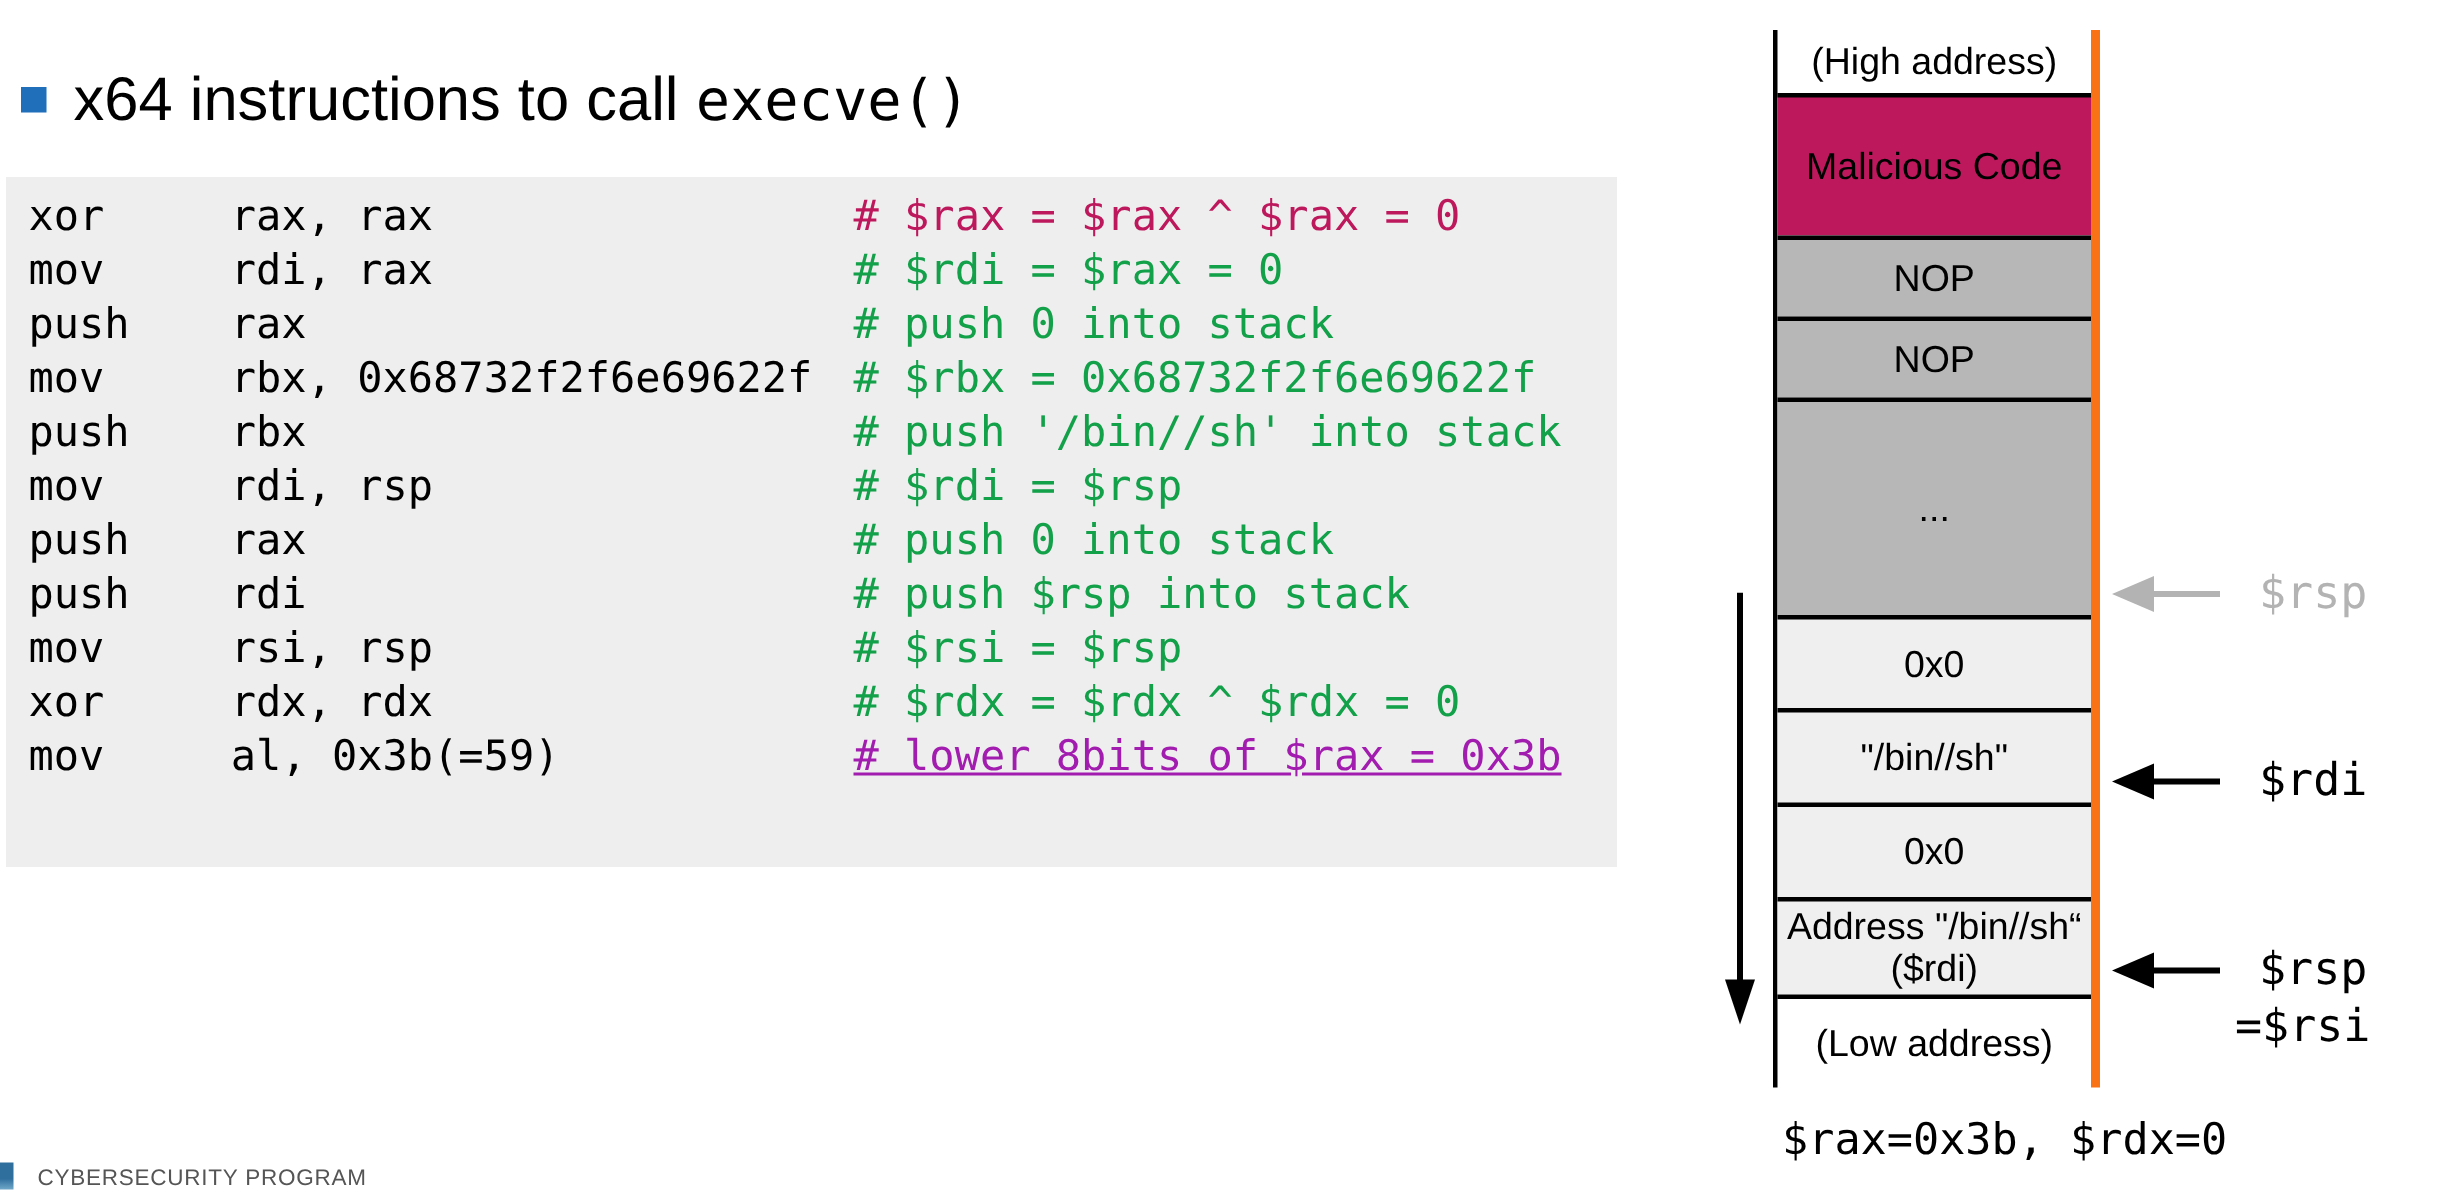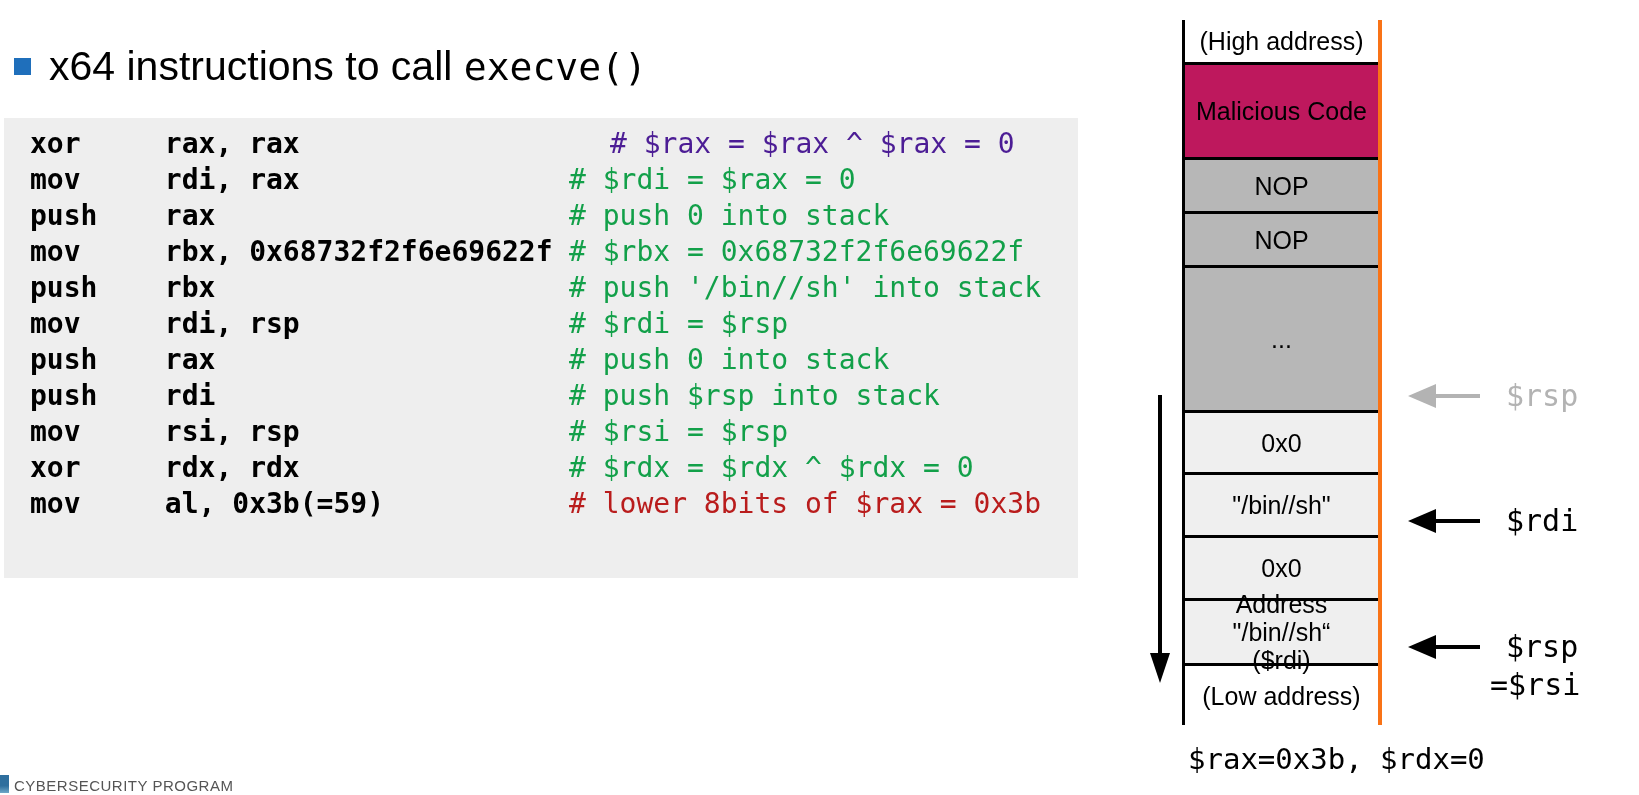--- a/index.html
+++ b/index.html
@@ -57,24 +57,23 @@
     line-height: 36px;
     font-family: "DejaVu Sans Mono", "Liberation Mono", monospace;
     font-size: 28px;
     white-space: pre;
   }
   #code-inner {
     padding: 8px 0 0 14px;
   }
   .code-mnem {
     position: absolute;
-    left: 12px;
+    left: 1px;
     top: 0;
     color: #000000;
-    font-weight: bold;
   }
   .code-comment {
     position: absolute;
     left: 551px;
     top: 0;
     color: #12a049;
   }
 
   
   #stack-wrap {
@@ -82,23 +81,23 @@
     left: 1090px;
     top: 0;
     width: 549px;
     height: 795px;
   }
   
   #stack-box {
     position: absolute;
     left: 92px;   
     top: 20px;
-    width: 200px;
+    width: 218px;
     border-left: 3px solid #000000;
-    border-right: 4px solid #f97316;
+    border-right: 6px solid #f97316;
     box-sizing: border-box;
   }
   .stack-cell {
     position: relative;
     box-sizing: border-box;
     font-family: "Liberation Sans", sans-serif;
     font-size: 25px;
     color: #000000;
     display: flex;
     align-items: center;
@@ -161,21 +160,21 @@
     white-space: pre;
   }
 
   
   #footer-logo {
     position: absolute;
     left: 0px;
     top: 775px;
     display: flex;
     align-items: flex-end;
-    gap: 5px;
+    gap: 16px;
   }
   #footer-mark {
     width: 9px;
     height: 18px;
     background: linear-gradient(180deg, #2f6f9e 0%, #2f6f9e 60%, #6fa8c8 100%);
   }
   #footer-text {
     font-family: "Liberation Sans", sans-serif;
     font-size: 15px;
     color: #555555;
@@ -189,31 +188,31 @@
 
 <div id="slide">
 
   <div id="title-row">
     <span id="title-bullet"></span>
     <span id="title-text"><span>x64 instructions to call </span><span class="mono">execve()</span></span>
   </div>
 
   <div id="code-block" style="background: rgb(238, 238, 238);">
     <div id="code-inner">
-        <div class="code-line"><span class="code-mnem">xor     rax, rax</span><span class="code-comment" style="color: #4c1d95; margin-left: 41px;"># $rax = $rax ^ $rax = 0</span></div>
+        <div class="code-line"><span class="code-mnem">xor     rax, rax</span><span class="code-comment" style="color: #be185d;"># $rax = $rax ^ $rax = 0</span></div>
         <div class="code-line"><span class="code-mnem">mov     rdi, rax</span><span class="code-comment" style="color: rgb(18, 160, 73);"># $rdi = $rax = 0</span></div>
         <div class="code-line"><span class="code-mnem">push    rax</span><span class="code-comment" style="color: rgb(18, 160, 73);"># push 0 into stack</span></div>
         <div class="code-line"><span class="code-mnem">mov     rbx, 0x68732f2f6e69622f</span><span class="code-comment" style="color: rgb(18, 160, 73);"># $rbx = 0x68732f2f6e69622f</span></div>
         <div class="code-line"><span class="code-mnem">push    rbx</span><span class="code-comment" style="color: rgb(18, 160, 73);"># push '/bin//sh' into stack</span></div>
         <div class="code-line"><span class="code-mnem">mov     rdi, rsp</span><span class="code-comment" style="color: rgb(18, 160, 73);"># $rdi = $rsp</span></div>
         <div class="code-line"><span class="code-mnem">push    rax</span><span class="code-comment" style="color: rgb(18, 160, 73);"># push 0 into stack</span></div>
         <div class="code-line"><span class="code-mnem">push    rdi</span><span class="code-comment" style="color: rgb(18, 160, 73);"># push $rsp into stack</span></div>
         <div class="code-line"><span class="code-mnem">mov     rsi, rsp</span><span class="code-comment" style="color: rgb(18, 160, 73);"># $rsi = $rsp</span></div>
         <div class="code-line"><span class="code-mnem">xor     rdx, rdx</span><span class="code-comment" style="color: rgb(18, 160, 73);"># $rdx = $rdx ^ $rdx = 0</span></div>
-        <div class="code-line"><span class="code-mnem">mov     al, 0x3b(=59)</span><span class="code-comment" style="color: #b91c1c;"># lower 8bits of $rax = 0x3b</span></div>
+        <div class="code-line"><span class="code-mnem">mov     al, 0x3b(=59)</span><span class="code-comment" style="color: #a21caf; text-decoration: underline;"># lower 8bits of $rax = 0x3b</span></div>
       </div>
   </div>
 
   <div id="stack-wrap">
 
     <div id="stack-box">
         <div class="stack-cell cell-open" style="height: 42px;">(High address)</div>
         <div class="stack-cell cell-gray" style="height: 95px; background: #be185d;">Malicious Code</div>
         <div class="stack-cell cell-gray" style="height: 54px; background: rgb(183, 183, 183);">NOP</div>
         <div class="stack-cell cell-gray" style="height: 54px; background: rgb(183, 183, 183);">NOP</div>

